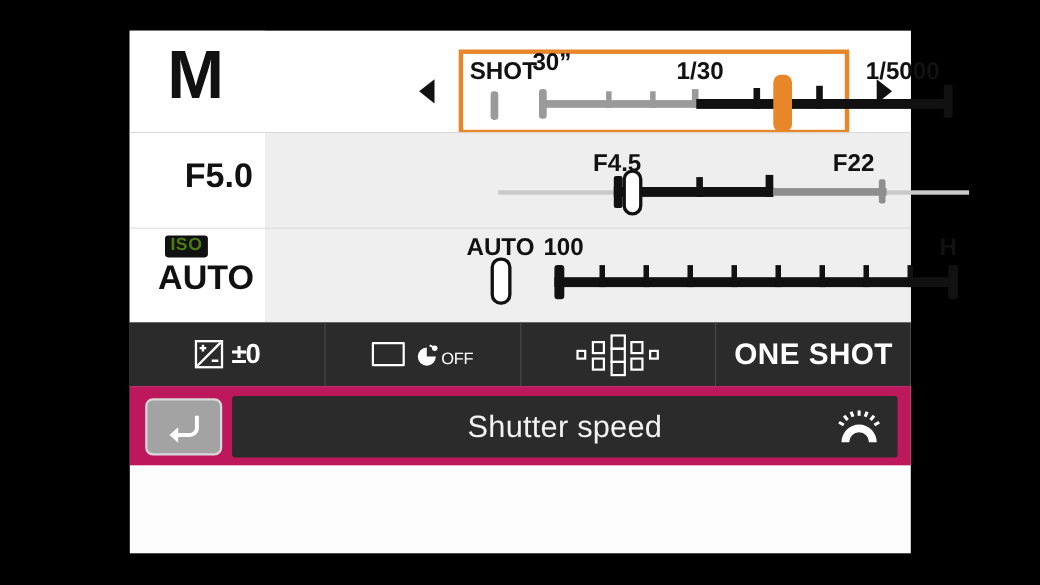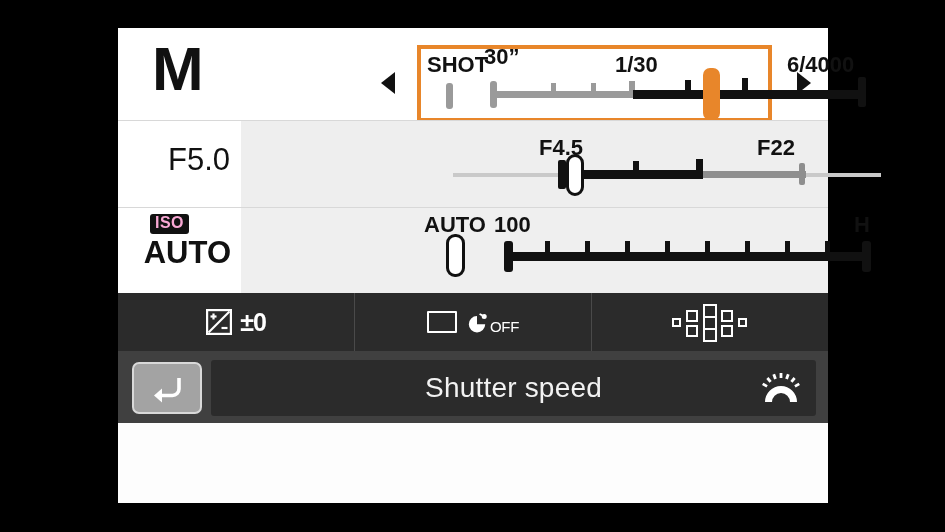--- a/index.html
+++ b/index.html
@@ -26,22 +26,22 @@
 
   .labelcol{width:123px;flex:0 0 123px;background:#ffffff;position:relative;}
   #row-aperture .labelcol,#row-iso .labelcol{background:#ffffff;}
   .valuecol{flex:1;position:relative;}
 
   
   #mode-m{position:absolute;left:34px;top:10px;font-size:62px;font-weight:bold;
           color:#111;line-height:1;letter-spacing:-1px;}
   #shutter-value{position:absolute;left:28px;top:106px;font-size:33px;font-weight:bold;
                  color:#e8862a;letter-spacing:-0.5px;}
-  #aperture-value{position:absolute;right:11px;top:21px;font-size:31px;font-weight:normal;color:#111;text-align:center;}
-  #iso-badge{position:absolute;right:52px;top:6px;background:#111;color:#f9a8d4;
+  #aperture-value{position:absolute;right:11px;top:21px;font-size:31px;font-weight:bold;color:#111;text-align:center;}
+  #iso-badge{position:absolute;right:52px;top:6px;background:#111;color:#4d7c0f;
              font-size:16px;font-weight:bold;padding:1px 5px 2px 5px;border-radius:3px;
              line-height:1.05;letter-spacing:0.5px;}
   #iso-value{position:absolute;right:10px;top:27px;font-size:31px;font-weight:bold;color:#111;}
 
   
   .arrow{position:absolute;top:44px;width:0;height:0;}
   #arrow-left{left:140px;border-top:11px solid transparent;border-bottom:11px solid transparent;
               border-right:14px solid #111;}
   #arrow-right{right:17px;border-top:11px solid transparent;border-bottom:11px solid transparent;
                border-left:14px solid #111;}
@@ -74,21 +74,21 @@
   .frame-icon{width:30px;height:22px;border:2.5px solid #fff;box-sizing:border-box;border-radius:1px;}
   .timer-wrap{display:flex;align-items:flex-end;gap:1px;}
   .timer-off{font-size:15px;font-weight:normal;letter-spacing:-0.3px;}
   .afgrid{position:relative;width:76px;height:34px;}
   .afsq{position:absolute;border:2px solid #fff;box-sizing:border-box;}
   .afsq.sm{width:9px;height:9px;border-width:2px;}
   .afsq.md{width:12px;height:12px;}
   .afsq.lg{width:14px;height:14px;}
 
   
-  #statusbar{position:absolute;left:0;top:323px;width:710px;height:72px;background:#404040;text-decoration:underline;}
+  #statusbar{position:absolute;left:0;top:323px;width:710px;height:72px;background:#be185d;text-decoration:underline;}
   #back-btn{position:absolute;left:14px;top:11px;width:70px;height:52px;background:#a3a3a3;
             border:2px solid #d9d9d9;border-radius:7px;box-sizing:border-box;
             display:flex;align-items:center;justify-content:center;}
   #status-strip{position:absolute;left:93px;top:9px;width:605px;height:56px;background:#2b2b2b;
                 border-radius:3px;display:flex;align-items:center;justify-content:center;}
   #status-text{color:#f2f2f2;font-size:28px;letter-spacing:0.2px;}
   #dial-icon{position:absolute;right:14px;top:13px;width:42px;height:30px;}
 </style>
 </head>
 <body>
@@ -106,21 +106,21 @@
       <div class="valuecol">
 
         <div class="arrow" id="arrow-left"></div>
         <div class="arrow" id="arrow-right"></div>
 
         <div id="shutter-box"></div>
 
         <div class="scale-label" style="left:186px;top:24px;">SHOT</div>
         <div class="scale-label" style="left:243px;top:16px;">30”</div>
         <div class="scale-label" style="left:374px;top:24px;">1/30</div>
-        <div class="scale-label" style="left:546px;top:24px;">6/4000</div>
+        <div class="scale-label" style="left:546px;top:24px;">1/5000</div>
 
         <div class="tracks">
 
           <div class="pill-gray" style="left:205px;top:55px;width:7px;height:26px;"></div>
 
           <div class="seg" style="left:249px;top:63px;width:143px;height:7px;background:#9a9a9a;"></div>
           <div class="endcap" style="left:249px;top:53px;width:7px;height:27px;background:#9a9a9a;border-radius:3px;"></div>
           <div class="tick" style="left:310px;top:55px;width:5px;height:15px;background:#9a9a9a;"></div>
           <div class="tick" style="left:350px;top:55px;width:5px;height:15px;background:#9a9a9a;"></div>
           <div class="tick" style="left:388px;top:53px;width:6px;height:17px;background:#9a9a9a;"></div>
@@ -224,20 +224,23 @@
           <i class="afsq md" style="left:14px;top:20px;"></i>
           <i class="afsq lg" style="left:31px;top:-1px;"></i>
           <i class="afsq lg" style="left:31px;top:11px;"></i>
           <i class="afsq lg" style="left:31px;top:23px;"></i>
           <i class="afsq md" style="left:49px;top:5px;"></i>
           <i class="afsq md" style="left:49px;top:20px;"></i>
           <i class="afsq sm" style="left:66px;top:13px;"></i>
         </span>
       </div>
 
+      <div class="icell" id="cell-oneshot">
+        <span>ONE SHOT</span>
+      </div>
     </div>
 
     <div id="statusbar">
       <div id="back-btn">
         <svg width="40" height="34" viewBox="0 0 40 34">
           <path d="M32 7 L32 18 A6.5 6.5 0 0 1 25.5 24.5 L11 24.5" fill="none" stroke="#fff" stroke-width="3.6" stroke-linecap="butt"></path>
           <path d="M15 17.5 L7 24.5 L15 31.5 Z" fill="#fff"></path>
         </svg>
       </div>
       <div id="status-strip">

